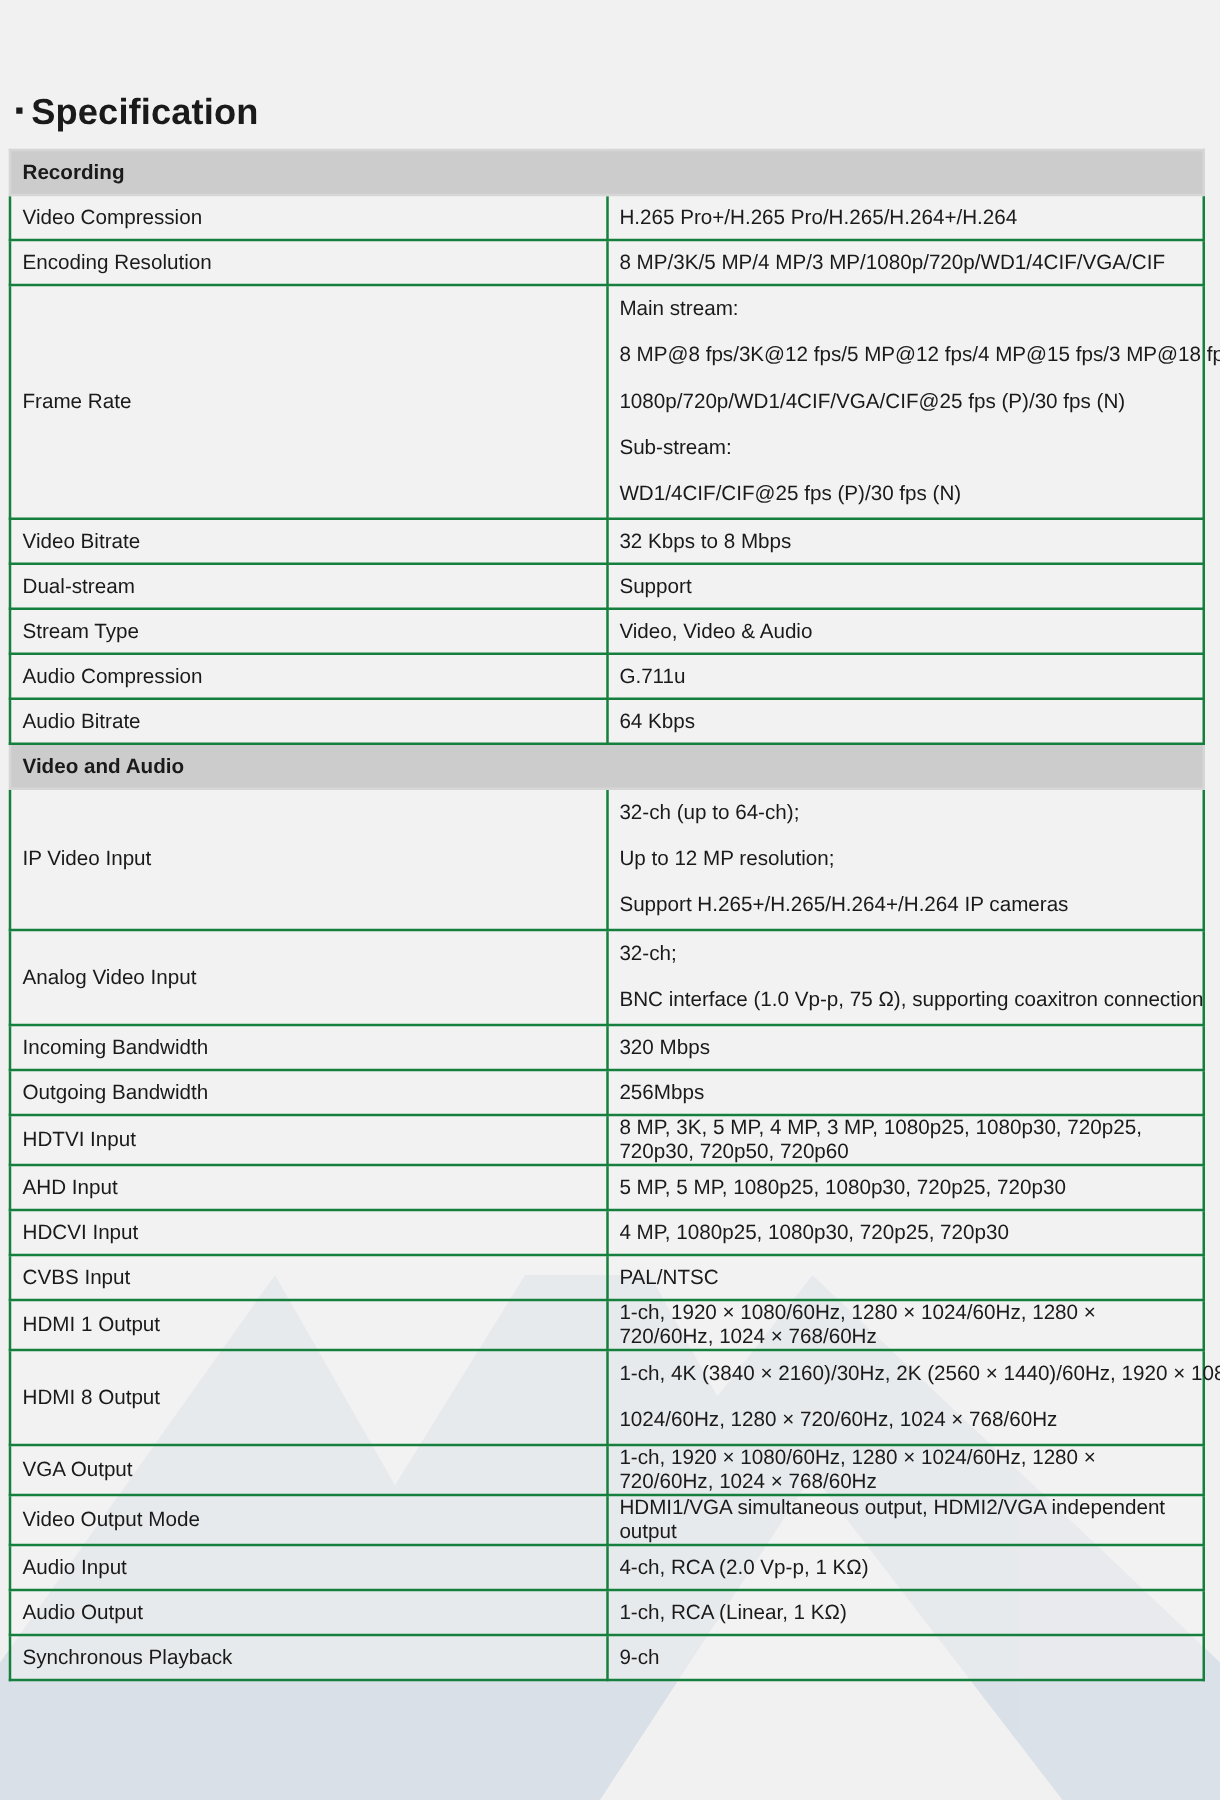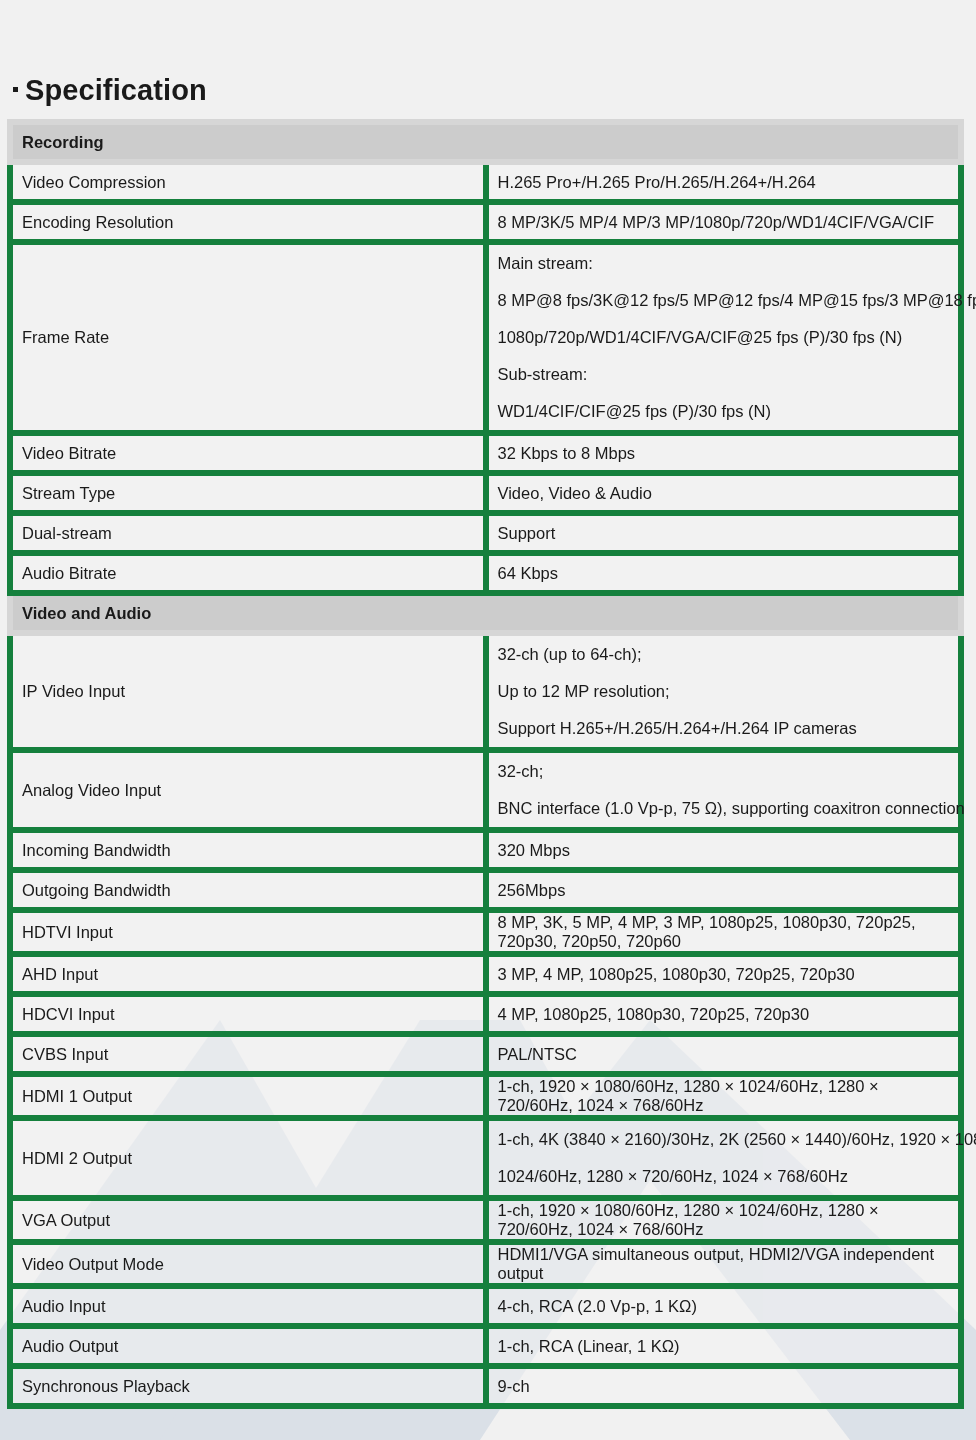--- a/index.html
+++ b/index.html
@@ -14,21 +14,21 @@
     position:absolute; left:13px; top:74px;
     font-size:29px; font-weight:bold; letter-spacing:0.1px; z-index:2;
   }
   .page-title .bullet { display:inline-block; width:5px; height:5px; background:#1a1a1a; margin-right:7px; vertical-align:middle; position:relative; top:-3px; }
   table.spec {
     position:absolute; left:7px; top:119px; width:957px;
     border-collapse:collapse; z-index:1; table-layout:fixed;
     font-size:16.5px;
   }
   table.spec td {
-    border:6px solid #15803d;
+    border:2px solid #15803d;
     padding:0 9px;
     height:34px;
     vertical-align:middle;
     background:rgba(242,242,242,0.55);
   }
   table.spec td.key { width:255px; }
   table.spec tr.section td {
     background:#cccccc; font-weight:bold; height:34px; border-color:#d6d6d6;
   }
   .line { height:37px; line-height:37px; white-space:nowrap; }
@@ -76,29 +76,35 @@
           <div class="line">WD1/4CIF/CIF@25 fps (P)/30 fps (N)</div>
         </td>
       </tr>
       <tr>
         <td class="key">Video Bitrate</td>
         <td>
           <div class="">32 Kbps to 8 Mbps</div>
         </td>
       </tr>
       <tr>
+        <td class="key">Dual-stream</td>
+        <td>
+          <div class="">Support</div>
+        </td>
+      </tr>
+      <tr>
         <td class="key">Stream Type</td>
         <td>
           <div class="">Video, Video &amp; Audio</div>
         </td>
       </tr>
       <tr>
-        <td class="key">Dual-stream</td>
-        <td>
-          <div class="">Support</div>
+        <td class="key">Audio Compression</td>
+        <td>
+          <div class="">G.711u</div>
         </td>
       </tr>
       <tr>
         <td class="key">Audio Bitrate</td>
         <td>
           <div class="">64 Kbps</div>
         </td>
       </tr>
       <tr class="section">
         <td colspan="2">Video and Audio</td>
@@ -132,21 +138,21 @@
       </tr>
       <tr>
         <td class="key">HDTVI Input</td>
         <td>
           <div class="">8 MP, 3K, 5 MP, 4 MP, 3 MP, 1080p25, 1080p30, 720p25, 720p30, 720p50, 720p60</div>
         </td>
       </tr>
       <tr>
         <td class="key">AHD Input</td>
         <td>
-          <div class="">3 MP, 4 MP, 1080p25, 1080p30, 720p25, 720p30</div>
+          <div class="">5 MP, 5 MP, 1080p25, 1080p30, 720p25, 720p30</div>
         </td>
       </tr>
       <tr>
         <td class="key">HDCVI Input</td>
         <td>
           <div class="">4 MP, 1080p25, 1080p30, 720p25, 720p30</div>
         </td>
       </tr>
       <tr>
         <td class="key">CVBS Input</td>
@@ -154,21 +160,21 @@
           <div class="">PAL/NTSC</div>
         </td>
       </tr>
       <tr>
         <td class="key">HDMI 1 Output</td>
         <td>
           <div class="">1-ch, 1920 × 1080/60Hz, 1280 × 1024/60Hz, 1280 × 720/60Hz, 1024 × 768/60Hz</div>
         </td>
       </tr>
       <tr>
-        <td class="key">HDMI 2 Output</td>
+        <td class="key">HDMI 8 Output</td>
         <td class="multi">
           <div class="line">1-ch, 4K (3840 × 2160)/30Hz, 2K (2560 × 1440)/60Hz, 1920 × 1080/60Hz, 1280 ×</div>
           <div class="line">1024/60Hz, 1280 × 720/60Hz, 1024 × 768/60Hz</div>
         </td>
       </tr>
       <tr>
         <td class="key">VGA Output</td>
         <td>
           <div class="">1-ch, 1920 × 1080/60Hz, 1280 × 1024/60Hz, 1280 × 720/60Hz, 1024 × 768/60Hz</div>
         </td>

